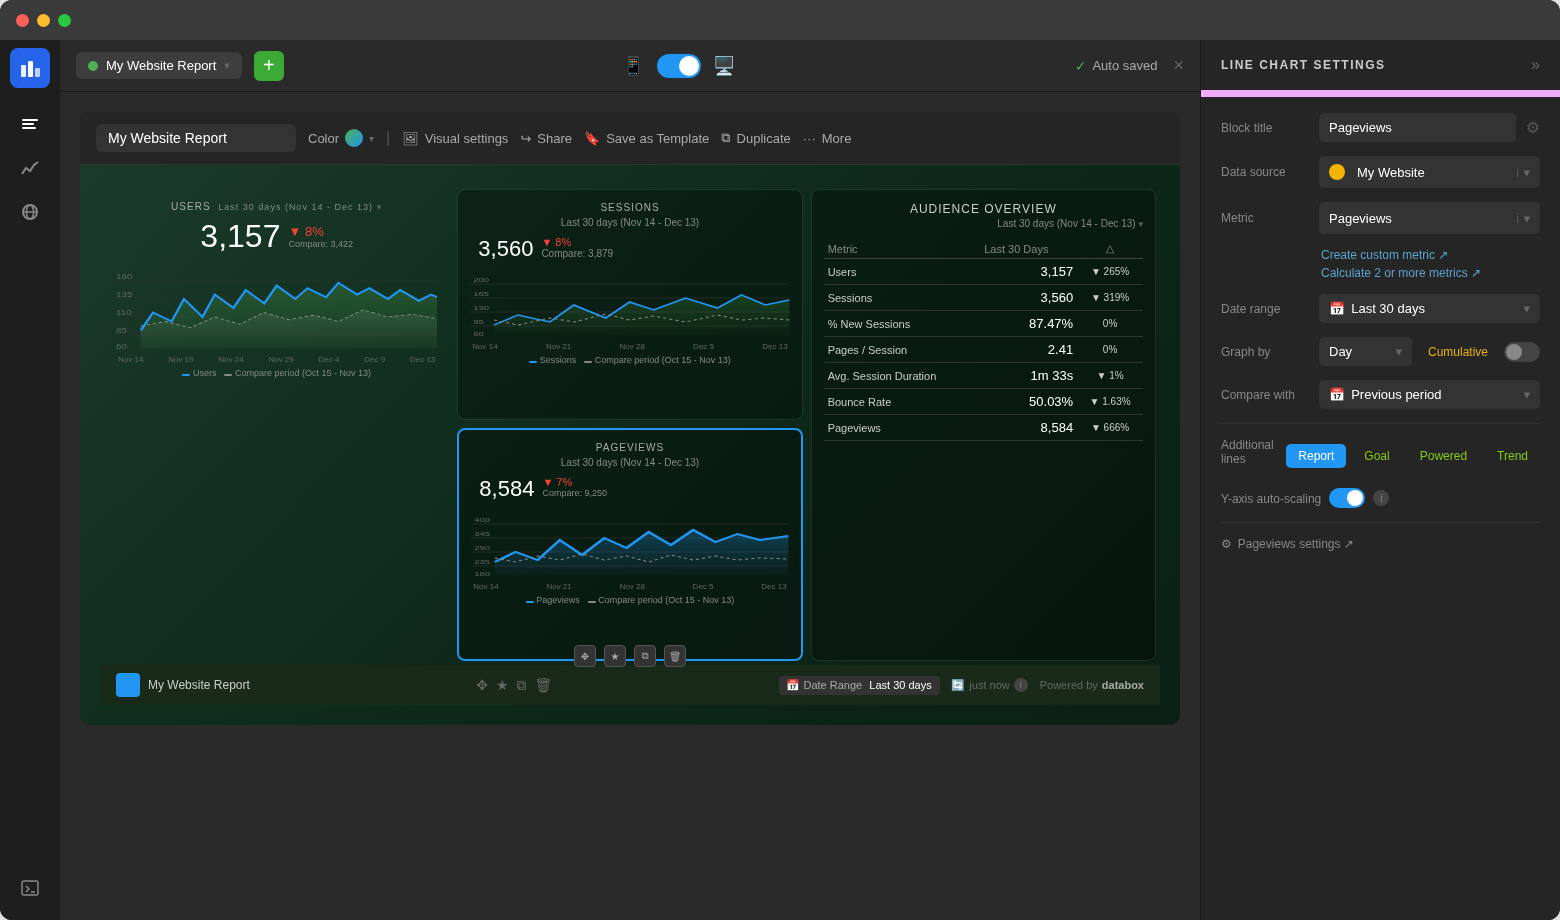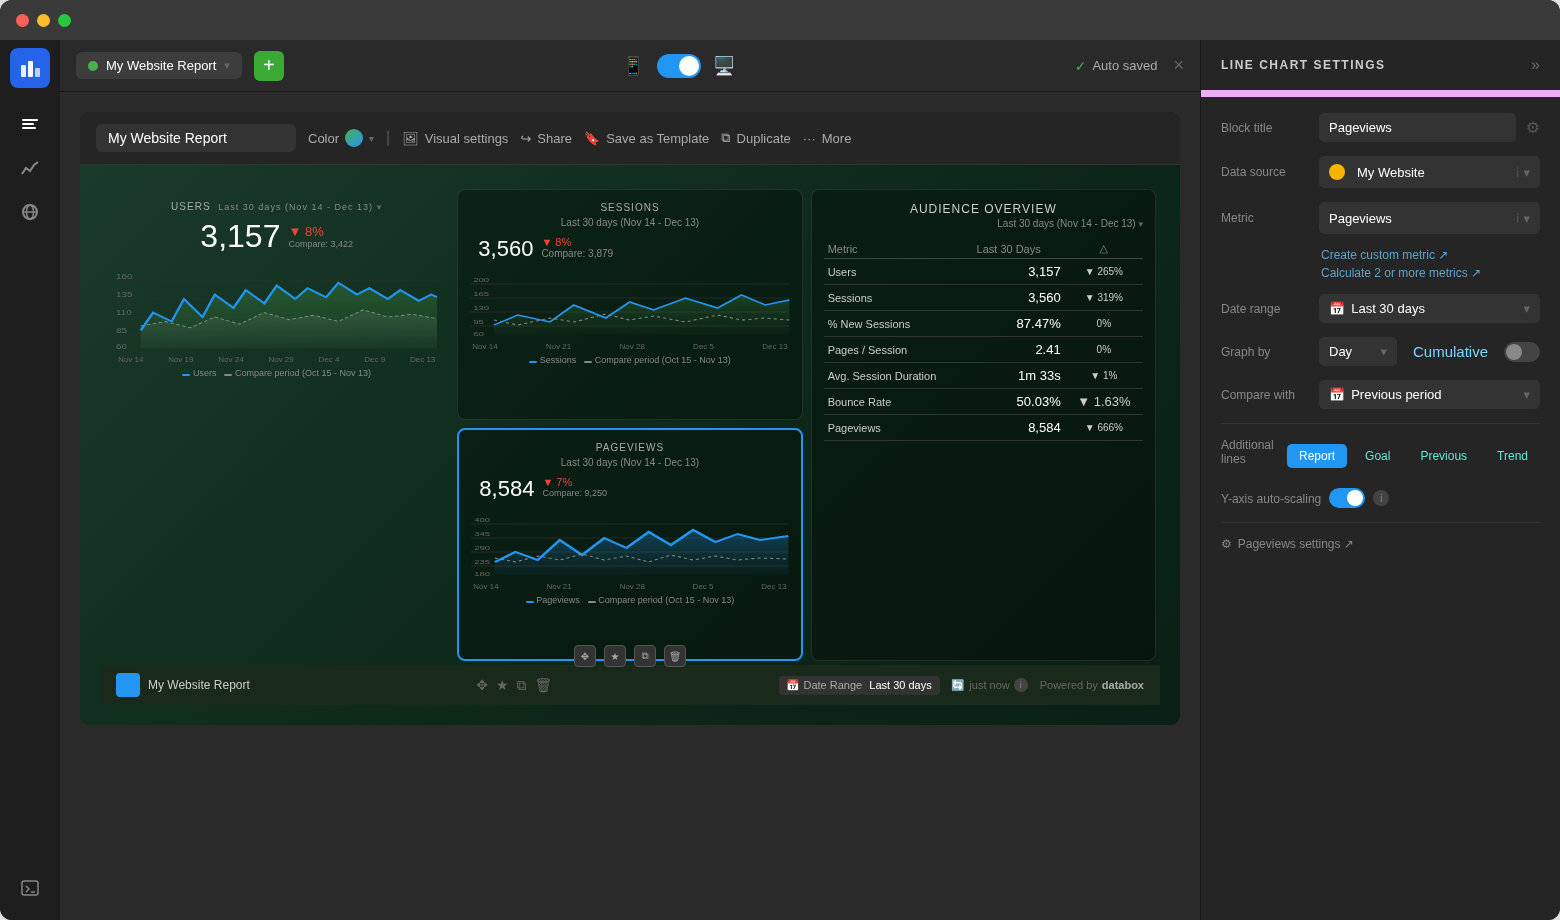--- a/index.html
+++ b/index.html
@@ -342,21 +342,21 @@
     .audience-table th:last-child { text-align: center; }
     .audience-table td {
       padding: 5px 4px;
       color: #ccc;
       border-bottom: 1px solid #333;
     }
     .audience-table td:nth-child(2) { text-align: right; font-size: 13px; color: #fff; font-weight: 500; }
     .audience-table td:nth-child(3) { text-align: center; }
 
     .badge-down { color: #f44336; font-size: 10px; }
-    .badge-up { color: #4caf50; font-size: 13px; }
+    .badge-up { color: #4caf50; font-size: 10px; }
     .badge-neutral { color: #888; font-size: 10px; }
 
     
     .dashboard-footer {
       background: #1a2a1a;
       padding: 8px 16px;
       display: flex;
       align-items: center;
       justify-content: space-between;
     }
@@ -526,22 +526,22 @@
       padding: 7px 10px;
       color: #fff;
       font-size: 13px;
       display: flex;
       align-items: center;
       justify-content: space-between;
       cursor: pointer;
     }
 
     .cumulative-label {
-      color: #7dd3fc;
-      font-size: 15px;
+      color: #eab308;
+      font-size: 12px;
     }
 
     .toggle-sm {
       width: 36px; height: 20px;
       background: #444;
       border-radius: 10px;
       position: relative;
       cursor: pointer;
     }
     .toggle-sm::after {
@@ -574,21 +574,21 @@
       font-size: 12px;
       cursor: pointer;
       border: none;
     }
     .al-btn.active {
       background: #2196f3;
       color: #fff;
     }
     .al-btn.inactive {
       background: transparent;
-      color: #5eead4;
+      color: #84cc16;
     }
 
     .y-axis-row {
       display: flex;
       align-items: flex-start;
       gap: 8px;
       margin-bottom: 14px;
     }
 
     .y-axis-label {
@@ -1119,21 +1119,21 @@
         </div>
 
         <hr class="panel-divider">
 
         <div class="additional-lines">
           <div style="display:flex;align-items:center;gap:4px;margin-bottom:8px;">
             <span class="al-label">Additional lines</span>
             <div class="al-buttons">
               <button class="al-btn active">Report</button>
               <button class="al-btn inactive">Goal</button>
-              <button class="al-btn inactive">Previous</button>
+              <button class="al-btn inactive">Powered</button>
               <button class="al-btn inactive">Trend</button>
             </div>
           </div>
         </div>
 
         <div class="y-axis-row">
           <div class="y-axis-label">Y-axis auto-scaling</div>
           <div style="display:flex;align-items:center;gap:8px;">
             <div class="toggle-blue"></div>
             <div class="info-circle">i</div>

